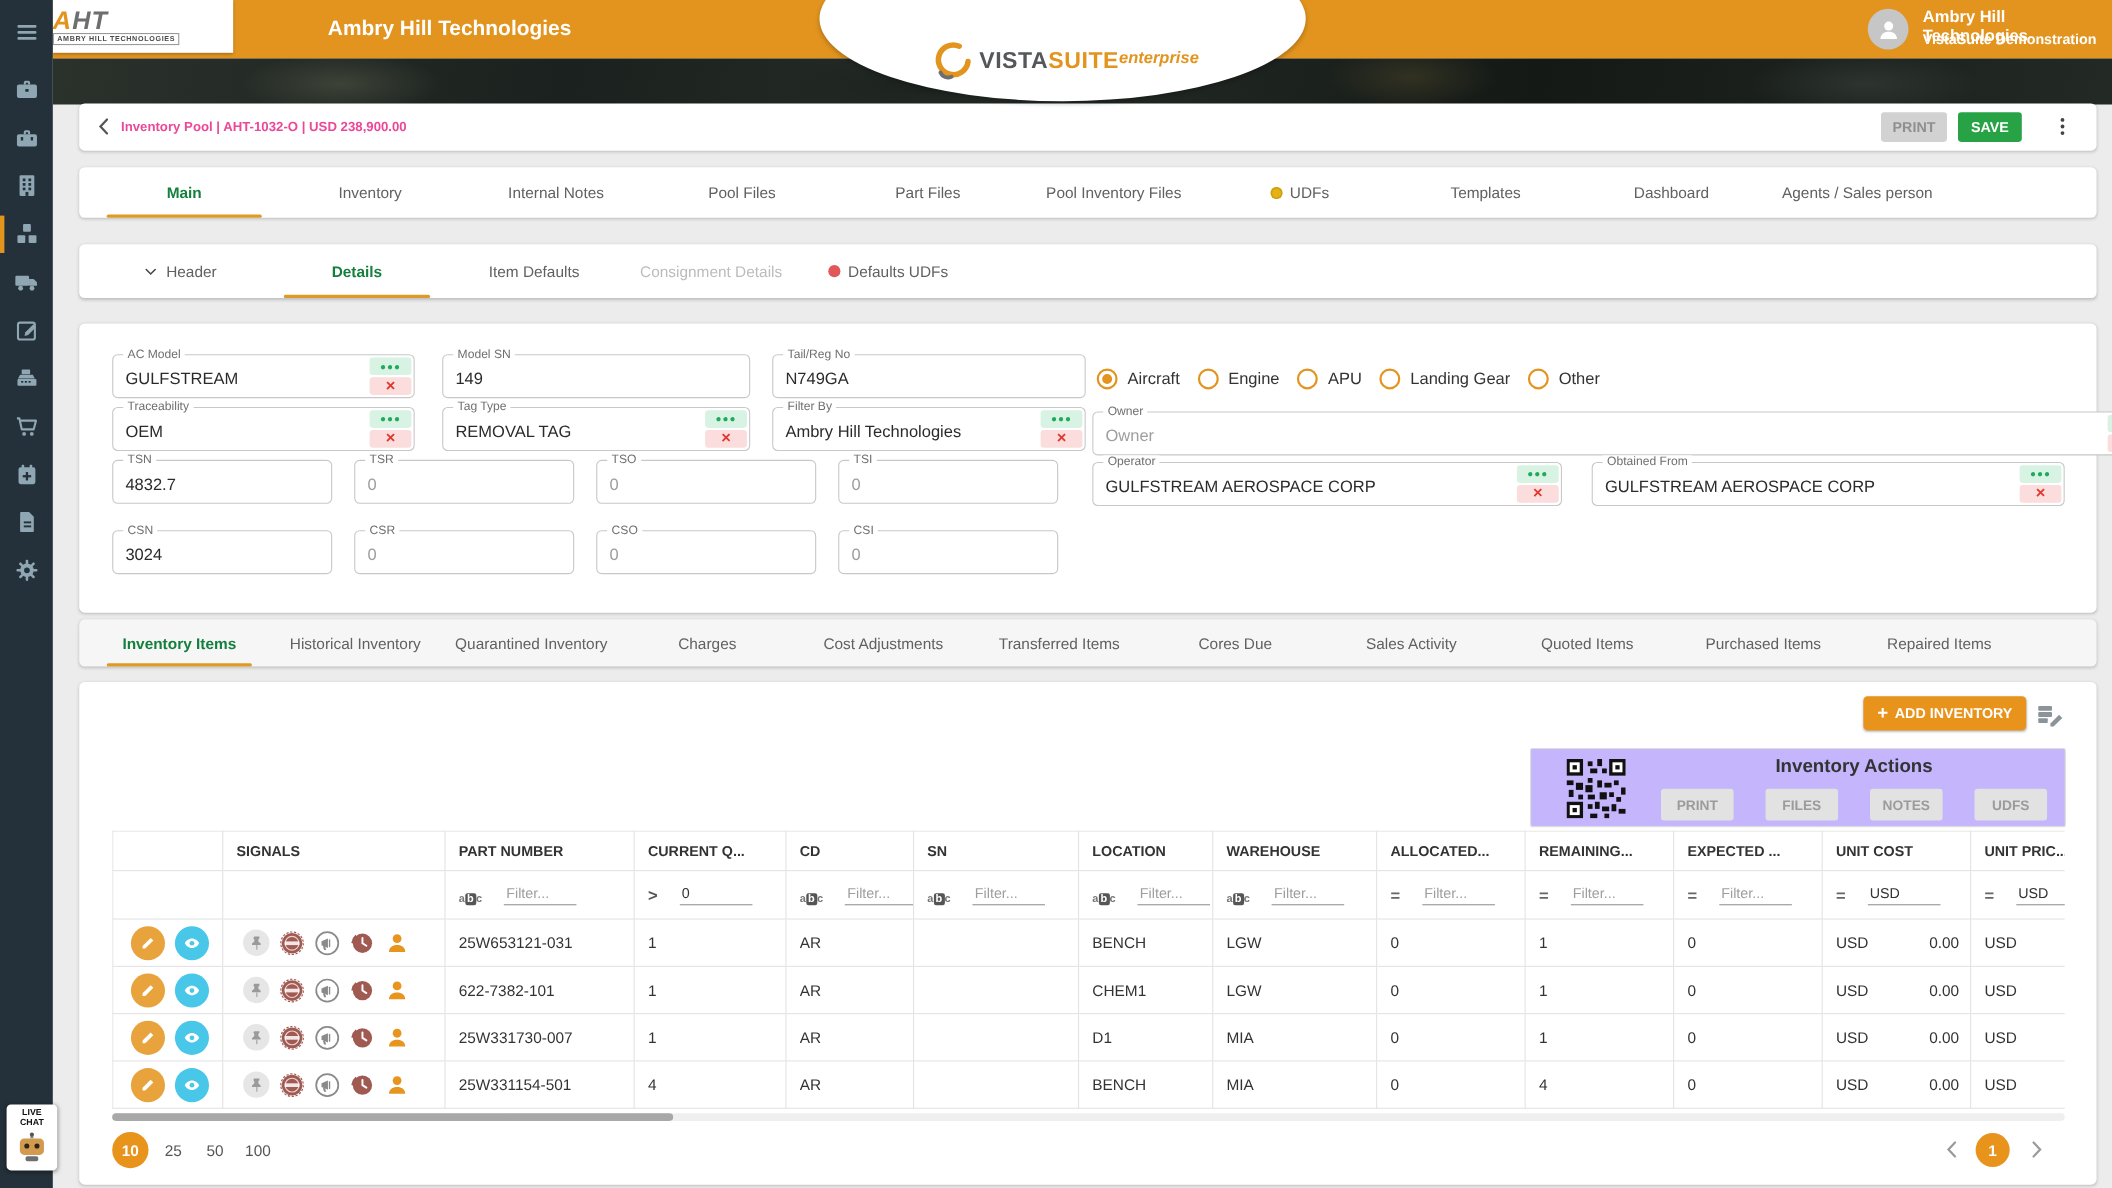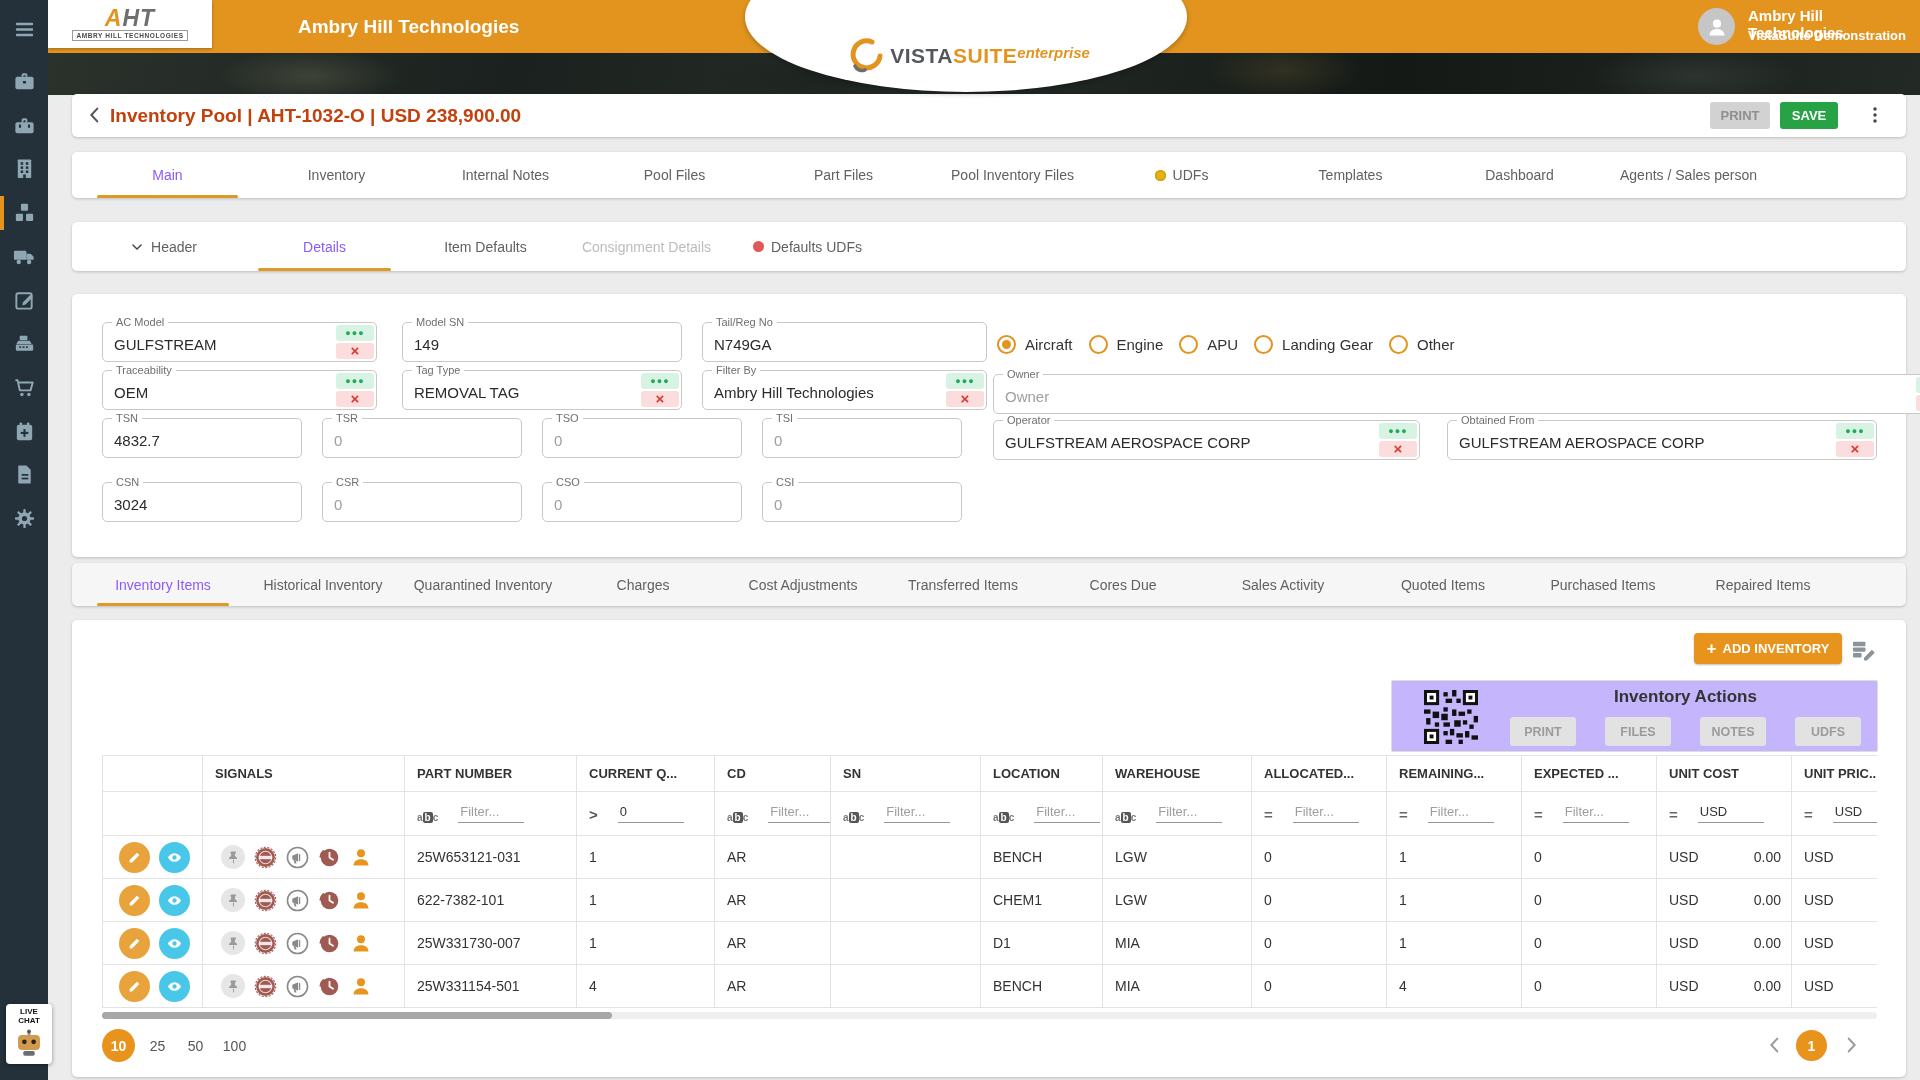--- a/index.html
+++ b/index.html
@@ -7,21 +7,21 @@
   .stage{position:relative;width:1920px;height:1080px;overflow:hidden;background:#ececec;}
 
   
   .sidebar{position:absolute;left:0;top:0;width:48px;height:1080px;background:#24313A;z-index:20;}
   .sb-icon{position:absolute;left:0;width:48px;height:34px;display:flex;align-items:center;justify-content:center;color:#8FA7B2;cursor:pointer;}
   .sb-icon svg{width:23px;height:23px;}
   .sb-active-bar{position:absolute;left:0;width:4px;height:34px;background:#E2941F;}
 
   
   .topbar{position:absolute;left:48px;top:0;width:1872px;height:53px;background:#E2941F;z-index:10;}
-  .logo-box{position:absolute;left:0;top:0;width:164px;height:48px;background:#fff;box-shadow:0 1px 3px rgba(0,0,0,.3);display:flex;flex-direction:column;align-items:center;justify-content:center;}
+  .logo-box{position:absolute;left:0;top:0;width:164px;height:48px;background:#fff;box-shadow:0 1px 3px rgba(0,0,0,.3);display:flex;flex-direction:column;align-items:flex-start;justify-content:center;}
   .logo-main{font-size:23px;font-weight:bold;font-style:italic;line-height:22px;letter-spacing:1px;}
   .logo-main .la{color:#E2941F;} .logo-main .lht{color:#6d6e70;}
   .logo-sub{font-size:6.5px;font-weight:bold;color:#4a4a4a;letter-spacing:.6px;border:1px solid #9a9a9a;padding:1px 3px;margin-top:1px;}
   .app-title{position:absolute;left:250px;top:0;height:53px;line-height:53px;color:#fff;font-size:19px;font-weight:bold;}
   .ellipse{position:absolute;left:745px;top:-58px;width:442px;height:150px;background:#fff;border-radius:50%;z-index:15;box-shadow:0 2px 5px rgba(0,0,0,.25);display:flex;align-items:flex-end;justify-content:center;padding-bottom:16px;}
   .brand{display:flex;align-items:center;gap:6px;}
   .brand-text{display:flex;flex-direction:row;line-height:20px;}
   .brand-row{font-size:21px;font-weight:bold;letter-spacing:.5px;}
   .bv{color:#55575a;} .bs{color:#E2941F;}
   .be{font-size:15px;font-style:italic;font-weight:bold;color:#E2941F;text-align:right;margin-top:-3px;}
@@ -43,30 +43,30 @@
   .panel{position:absolute;left:72px;width:1834px;background:#fff;box-shadow:0 1px 3px rgba(0,0,0,.2);border-radius:5px;z-index:5;}
   .p-title{top:94px;height:43px;}
   .p-tabs{top:152px;height:46px;}
   .p-subtabs{top:222px;height:49px;}
   .p-form{top:294px;height:263px;}
   .p-items{top:563px;height:43px;background:#f6f6f6;}
   .p-table{top:620px;height:457px;}
 
   
   .back{position:absolute;left:12px;top:10px;width:22px;height:22px;color:#555;cursor:pointer;}
-  .pg-title{position:absolute;left:38px;top:0;height:43px;line-height:43px;font-size:19px;font-weight:bold;color:#c2410c;}
+  .pg-title{position:absolute;left:38px;top:0;height:43px;line-height:43px;font-size:12px;font-weight:bold;color:#ec4899;}
   .btn{position:absolute;top:8px;height:27px;border-radius:3px;font-size:13px;font-weight:bold;display:flex;align-items:center;justify-content:center;cursor:pointer;border:none;}
   .btn-print{left:1638px;width:60px;background:#d2d2d2;color:#8f8f8f;}
   .btn-save{left:1708px;width:58px;background:#27A346;color:#fff;}
   .kebab{position:absolute;left:1792px;top:10px;width:22px;height:22px;color:#444;cursor:pointer;}
 
   
   .tabrow{position:absolute;left:11px;top:0;height:100%;display:flex;}
   .tab{position:relative;height:100%;display:flex;align-items:center;justify-content:center;font-size:14px;font-weight:500;color:#616161;cursor:pointer;gap:7px;white-space:nowrap;}
-  .tab.active{color:#8b5cf6;font-weight:normal;}
+  .tab.active{color:#15803d;font-weight:bold;}
   .tab.active::after{content:"";position:absolute;left:14px;right:14px;bottom:0;height:3px;background:#DE9A26;border-radius:2px;}
   .tab.disabled{color:#bcbcbc;}
   .w169{width:169px;} .w161{width:161px;} .w160{width:160px;}
   .dot{width:11px;height:11px;border-radius:50%;display:inline-block;}
   .dot-gold{background:#E6B117;box-shadow:inset 0 0 0 1.5px #caa20e;}
   .dot-red{background:#E25757;}
   .chev-sm{width:14px;height:14px;color:#444;}
 
   
   .fld{position:absolute;height:40px;border:1px solid #c8c8c8;border-radius:5px;background:#fff;}

